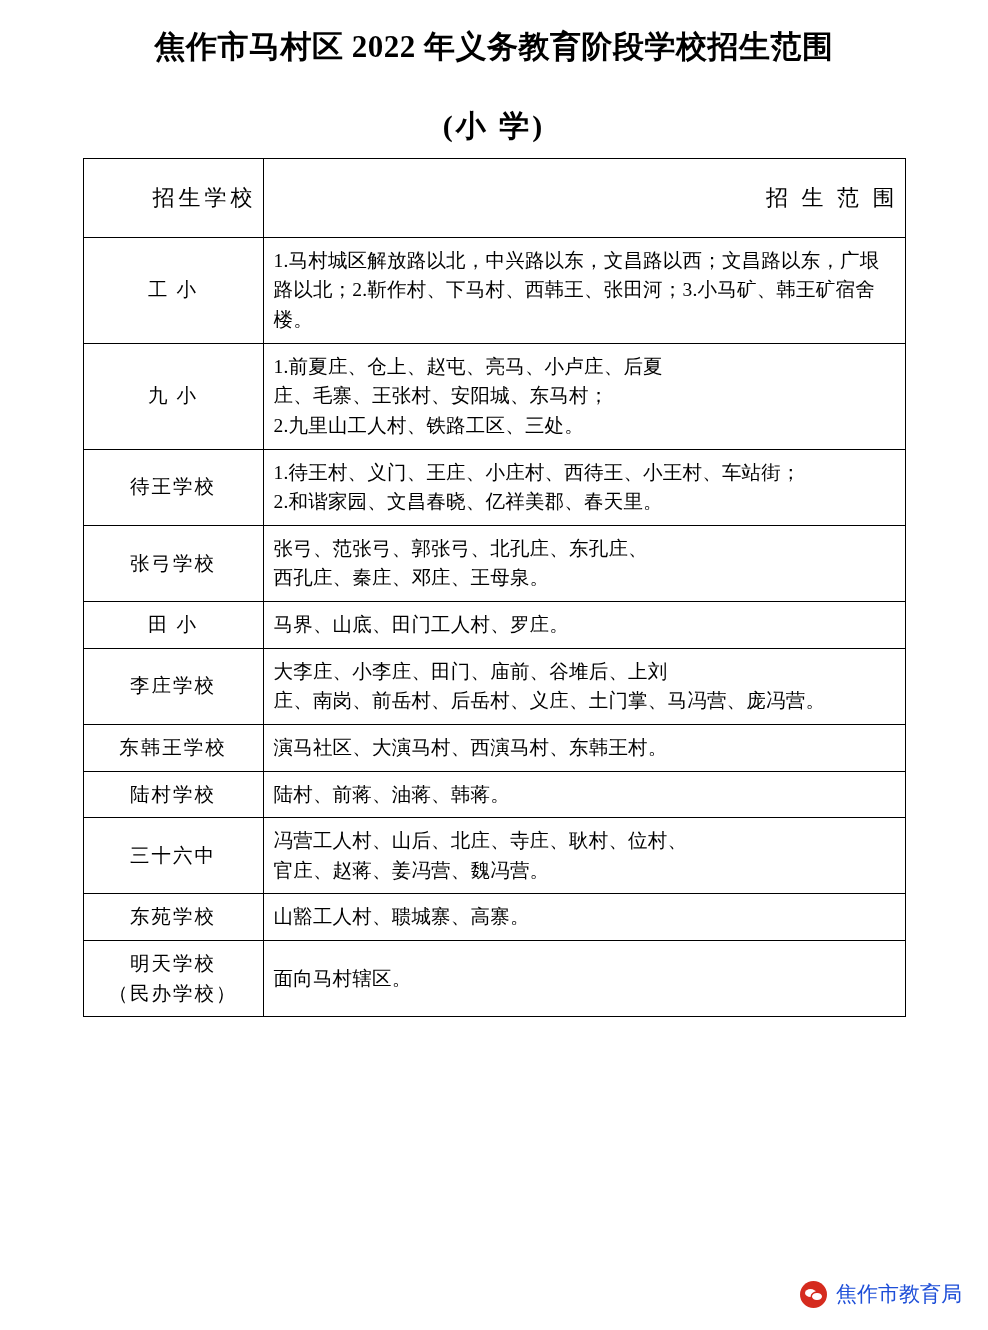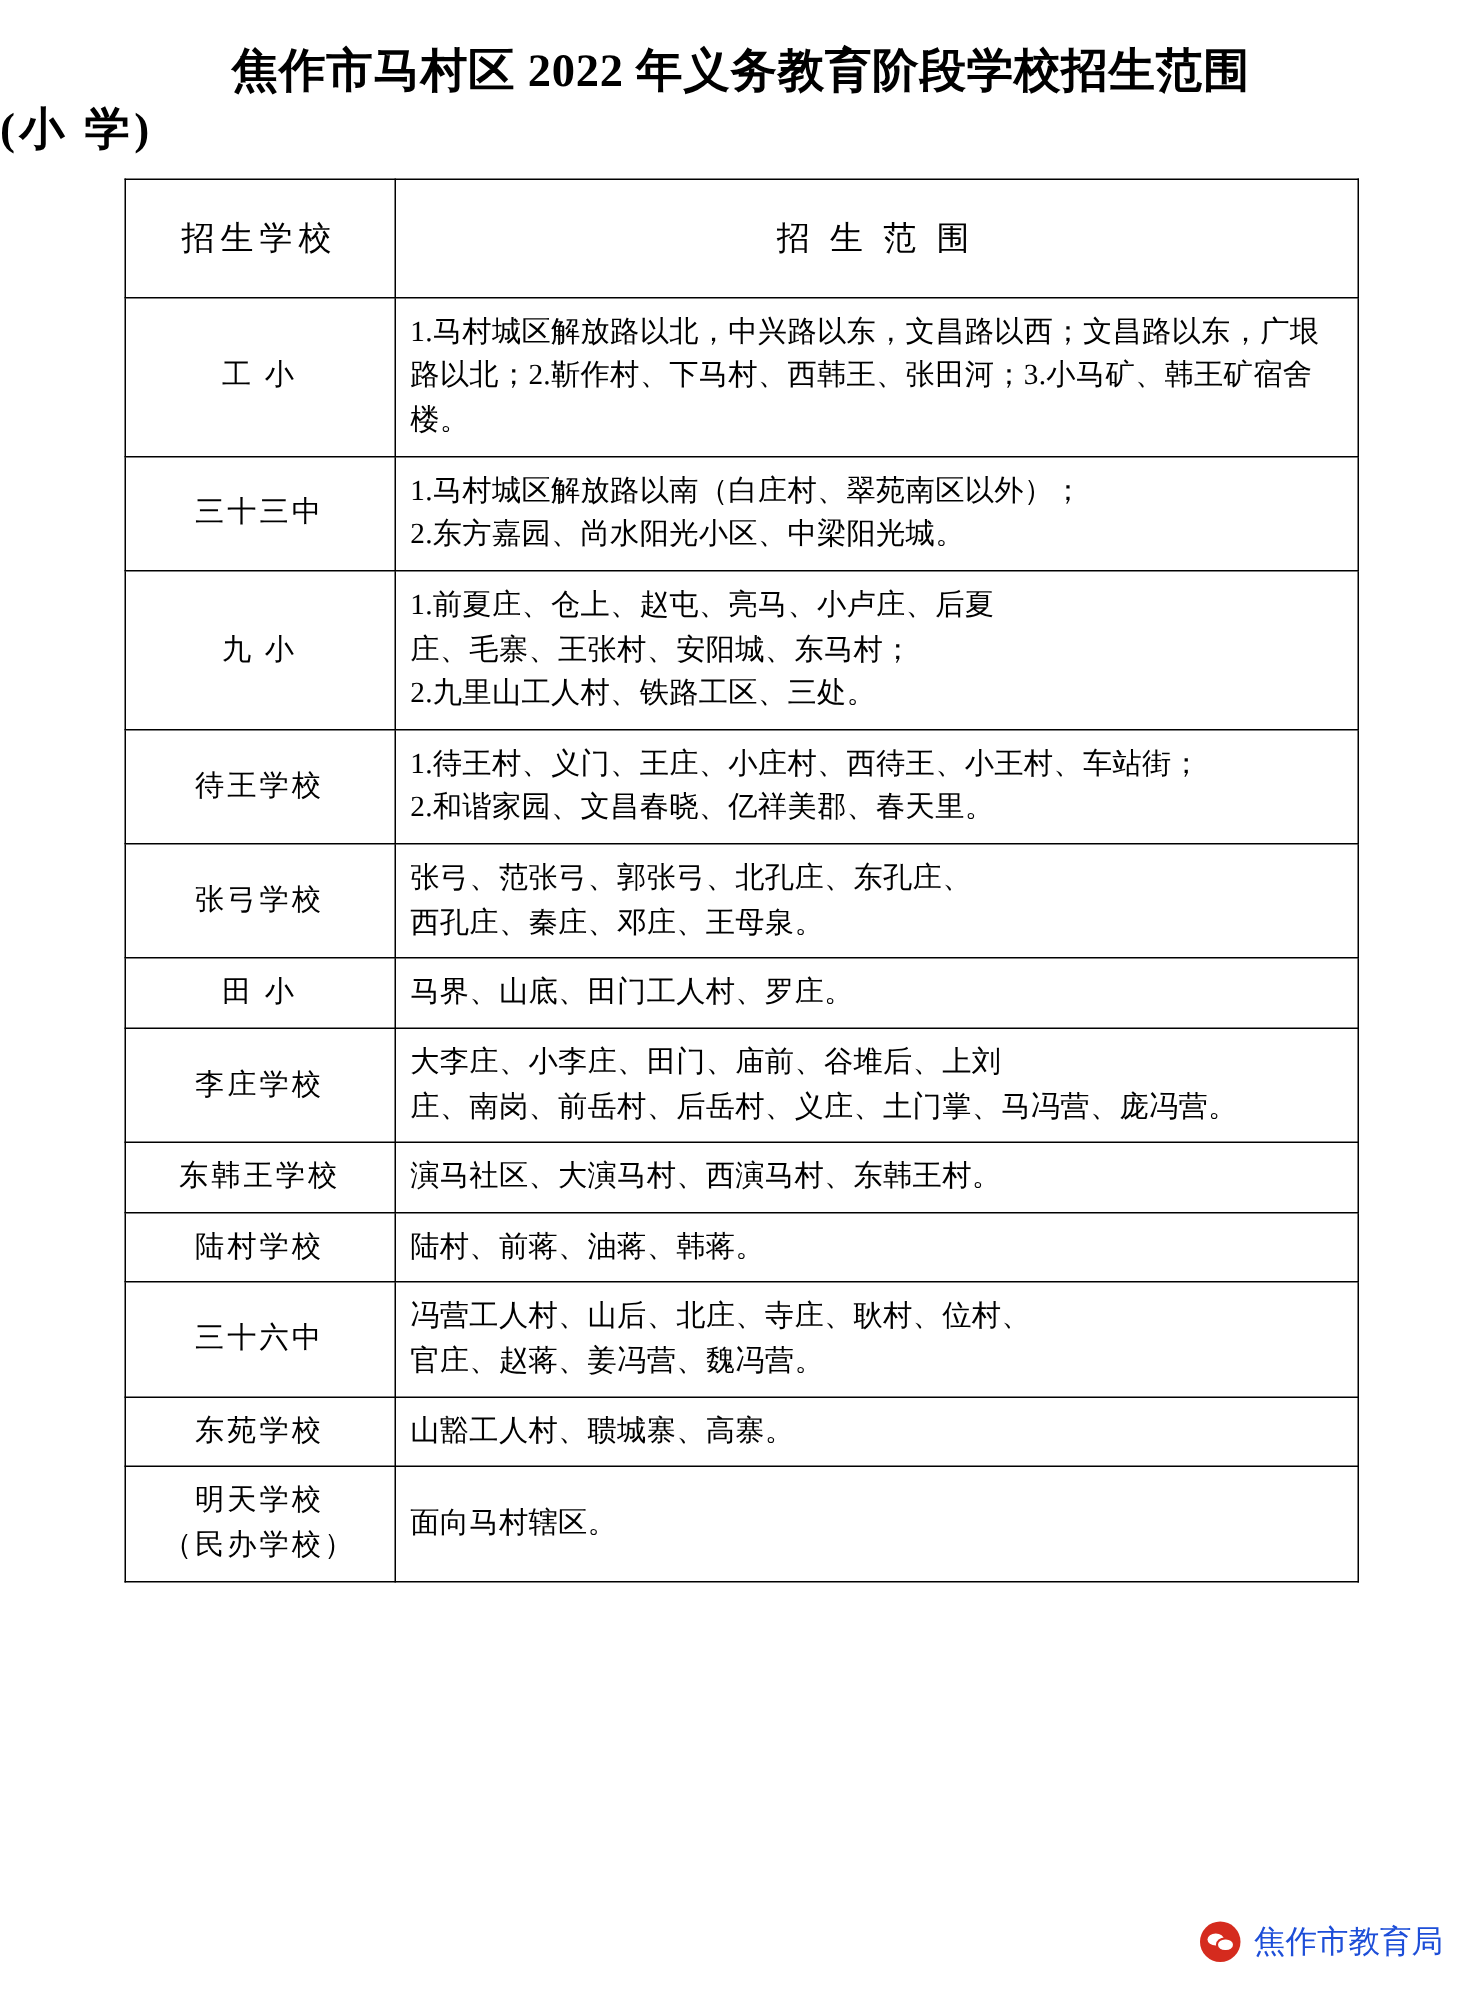--- a/index.html
+++ b/index.html
@@ -24,42 +24,44 @@
   .doc-title {
     text-align: center;
     font-size: 31px;
     font-weight: bold;
     line-height: 1.35;
     padding-top: 26px;
     letter-spacing: 0.5px;
     font-family: "Liberation Serif", "DejaVu Serif", serif;
   }
   .doc-subtitle {
+    text-align: center;
     font-size: 30px;
     font-weight: bold;
     line-height: 1.25;
     letter-spacing: 3px;
+    margin-top: 39px;
   }
   table.zone-table {
     border-collapse: collapse;
     margin: 14px auto 0 auto;
     width: 822px;
     table-layout: fixed;
   }
   table.zone-table td,
   table.zone-table th {
     border: 1.5px solid #000000;
     vertical-align: middle;
     font-size: 19.5px;
     line-height: 1.52;
     padding: 8px 10px;
   }
   table.zone-table th {
     font-weight: normal;
-    text-align: center;
+    text-align: right;
     font-size: 22px;
     letter-spacing: 4px;
     padding: 22px 6px;
   }
   .col-school { width: 180px; }
   .col-range  { width: 642px; }
   td.school {
     text-align: center;
     letter-spacing: 2px;
     font-size: 21px;
@@ -134,25 +136,20 @@
         <th>招生学校</th>
         <th>招 生 范 围</th>
       </tr>
     </thead>
     <tbody>
       <tr>
         <td class="school">工  小</td>
         <td class="range">1.马村城区解放路以北，中兴路以东，文昌路以西；文昌路以东，广垠路以北；2.靳作村、下马村、西韩王、张田河；3.小马矿、韩王矿宿舍楼。</td>
       </tr>
       <tr>
-        <td class="school">三十三中</td>
-        <td class="range">1.马村城区解放路以南（白庄村、翠苑南区以外）；
-2.东方嘉园、尚水阳光小区、中梁阳光城。</td>
-      </tr>
-      <tr>
         <td class="school">九  小</td>
         <td class="range">1.前夏庄、仓上、赵屯、亮马、小卢庄、后夏
 庄、毛寨、王张村、安阳城、东马村；
 2.九里山工人村、铁路工区、三处。</td>
       </tr>
       <tr>
         <td class="school">待王学校</td>
         <td class="range">1.待王村、义门、王庄、小庄村、西待王、小王村、车站街；
 2.和谐家园、文昌春晓、亿祥美郡、春天里。</td>
       </tr>

